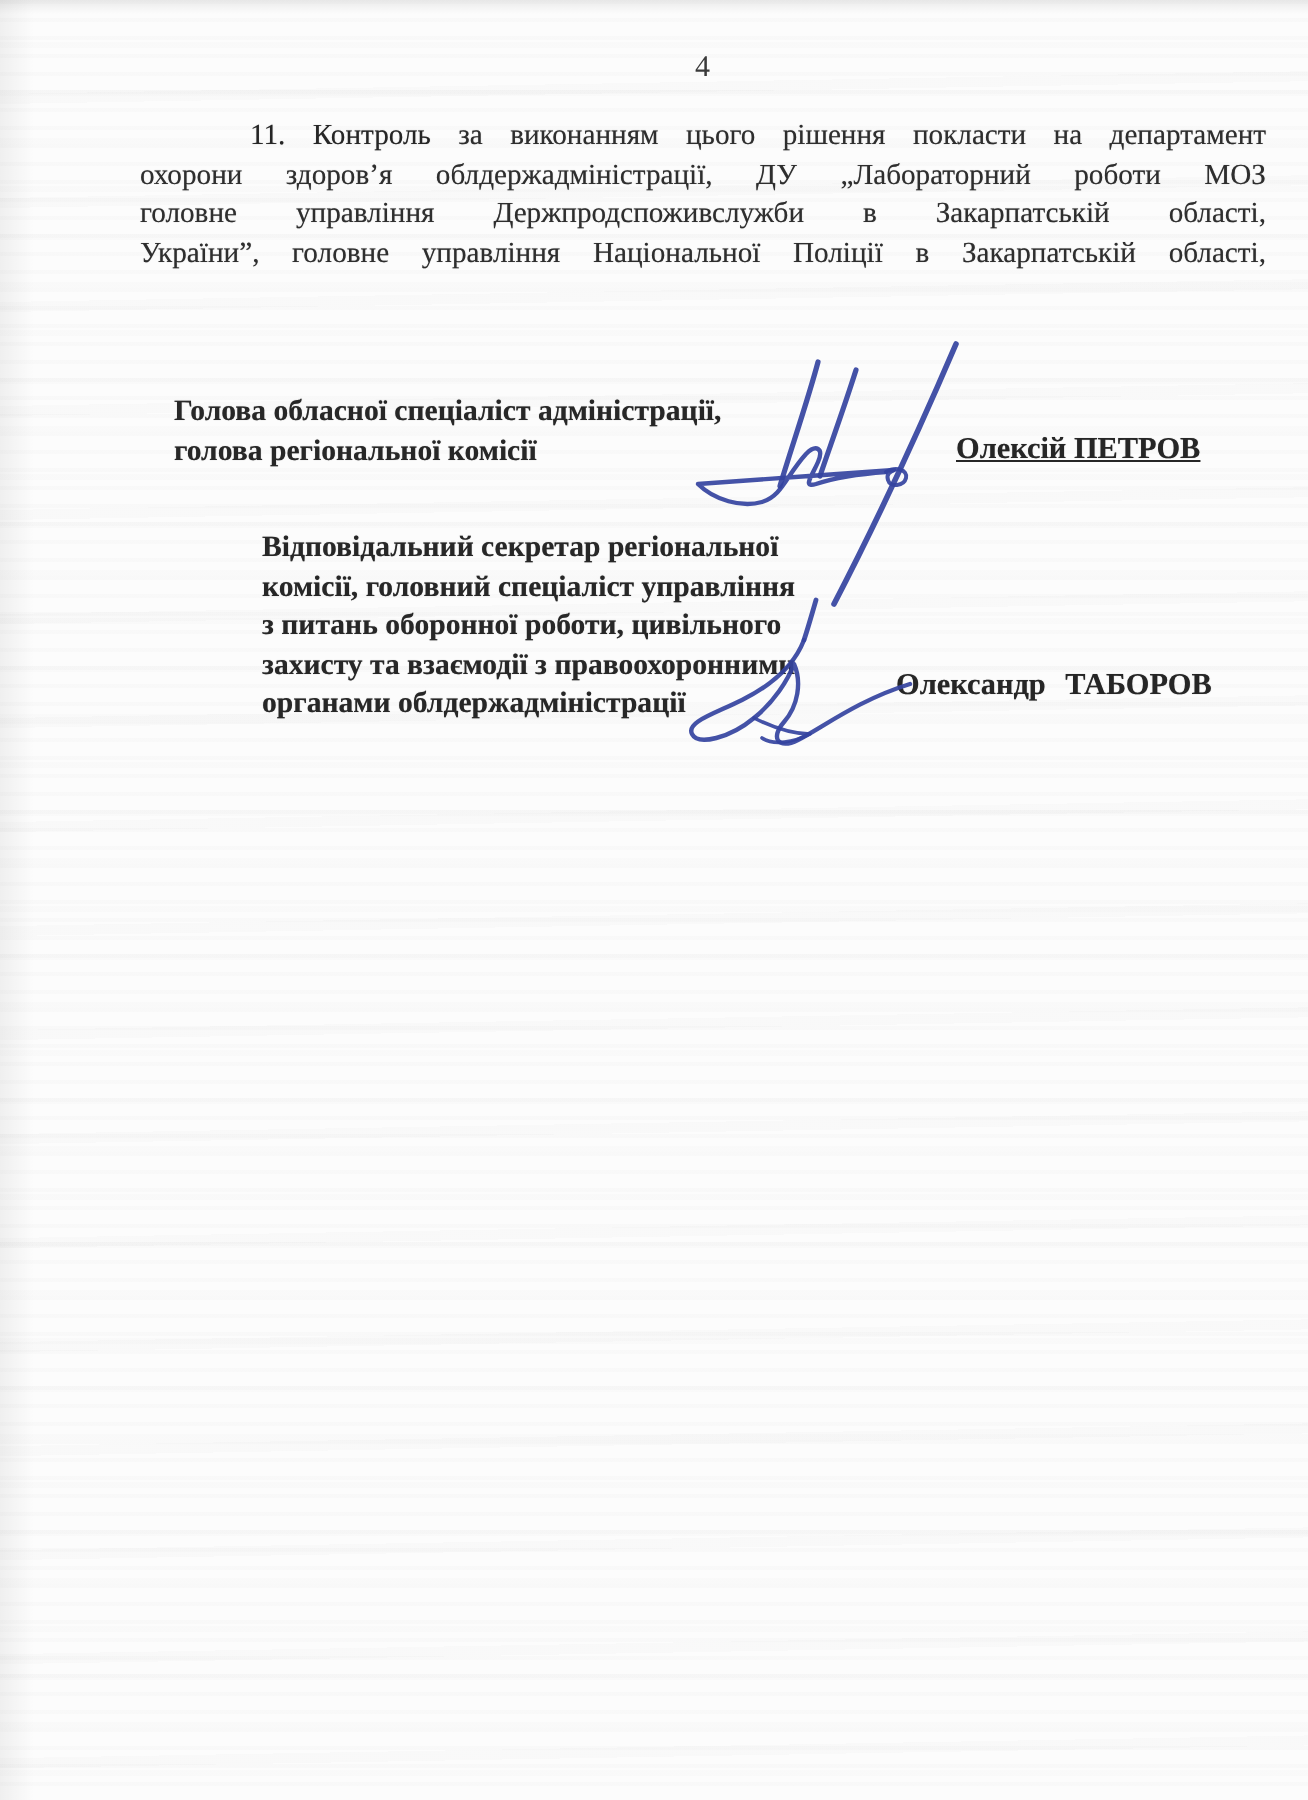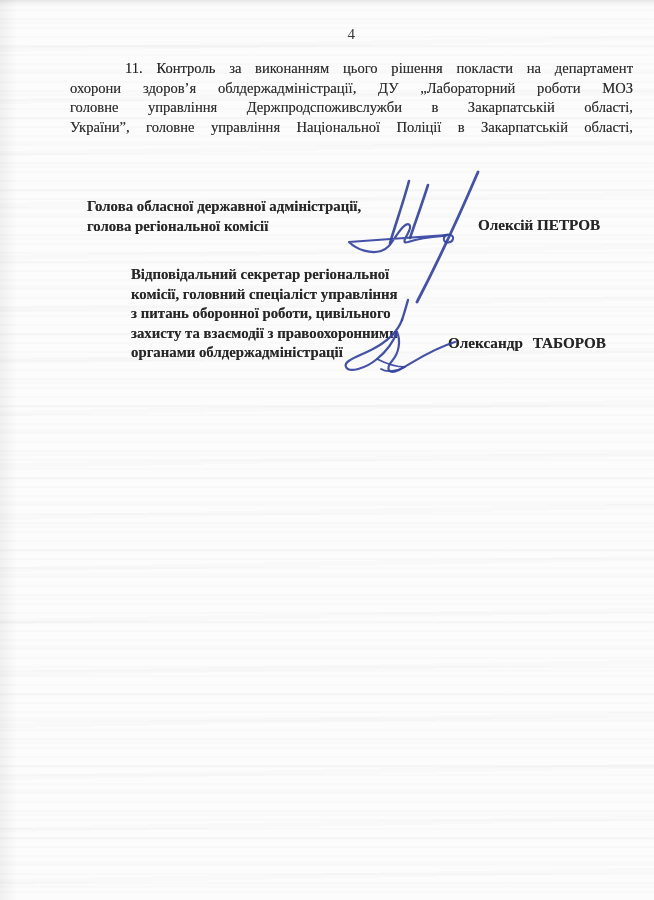--- a/index.html
+++ b/index.html
@@ -44,42 +44,42 @@
     text-shadow:0 0 .4px rgba(30,30,30,.5);
   }
   .sig-title-1{left:87px;top:197px;width:330px;}
   .sig-title-2{left:86px;top:265px;width:330px;margin-left:45px;}
   .sig-name{
     position:absolute;
     font-weight:bold;font-size:15.2px;color:#262626;
     text-shadow:0 0 .4px rgba(30,30,30,.5);
     white-space:nowrap;
   }
-  .sig-name-1{left:478px;top:216px;}
+  .sig-name-1{left:478px;top:216px;text-decoration:underline;}
   .sig-name-2{left:448px;top:334px;word-spacing:6px;}
   .sig-ink{position:absolute;pointer-events:none;}
   .sig-ink-1{left:335px;top:158px;}
   .sig-ink-2{left:333px;top:293px;}
   .sig-ink path{fill:none;stroke-linecap:round;stroke-linejoin:round;}
 </style>
 </head>
 <body>
 
 <div class="page">
 
   <div class="page-number">4</div>
 
   <div class="paragraph">
     <div class="jline first"><b>11. Контроль</b><span> за виконанням цього рішення покласти на департамент</span></div>
     <div class="jline">охорони здоров’я облдержадміністрації, ДУ „Лабораторний роботи МОЗ</div>
     <div class="jline">головне управління Держпродспоживслужби в Закарпатській області,</div>
     <div class="jline">України”, головне управління Національної Поліції в Закарпатській області,</div>
   </div>
 
-  <div class="sig-block-title sig-title-1">Голова обласної державної адміністрації,
+  <div class="sig-block-title sig-title-1">Голова обласної спеціаліст адміністрації,
 голова регіональної комісії</div>
   <div class="sig-name sig-name-1">Олексій ПЕТРОВ</div>
 
   <div class="sig-block-title sig-title-2">Відповідальний секретар регіональної
 комісії, головний спеціаліст управління
 з питань оборонної роботи, цивільного
 захисту та взаємодії з правоохоронними
 органами облдержадміністрації</div>
   <div class="sig-name sig-name-2">Олександр ТАБОРОВ</div>
 

